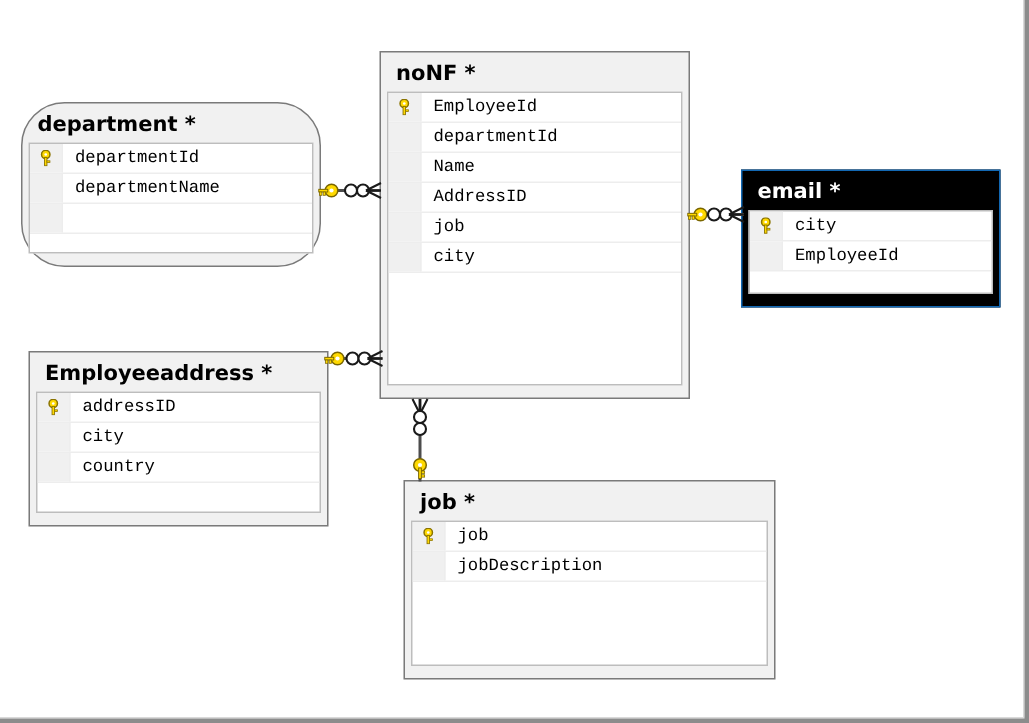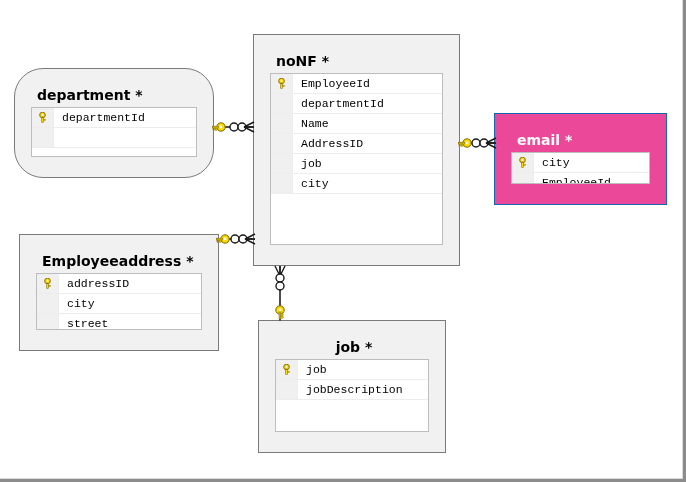--- a/index.html
+++ b/index.html
@@ -36,25 +36,25 @@
     pointer-events: none;
     z-index: 59;
   }
 
   
   .entity {
     position: absolute;
     box-sizing: border-box;
     background: #f1f1f1;
     border: 1px solid #7a7a7a;
-    padding: 16px;
+    padding: 4px;
     z-index: 10;
   }
   .entity.selected {
-    background: #ec4899;
+    background: #000000;
     border: 1px solid #1268b3;
   }
   .entity-title {
     font-size: 14px;
     font-weight: bold;
     color: #000000;
     padding: 2px 2px 4px 6px;
     line-height: 16px;
     white-space: nowrap;
   }
@@ -125,20 +125,24 @@
                 <circle cx="5.5" cy="3" r="2.8" fill="#ffd900" stroke="#8a7300" stroke-width="1"></circle>
                 <circle cx="5.5" cy="3" r="0.9" fill="#ffffff"></circle>
                 <rect x="4.7" y="5" width="1.6" height="5.5" fill="#ffd900" stroke="#8a7300" stroke-width="0.6"></rect>
                 <rect x="6.3" y="7.2" width="2" height="1.2" fill="#ffd900" stroke="#8a7300" stroke-width="0.5"></rect>
               </svg>
             </div>
             <div class="attr-name">departmentId</div>
           </div>
           <div class="attr-row">
             <div class="attr-gutter"></div>
+            <div class="attr-name">departmentName</div>
+          </div>
+          <div class="attr-row">
+            <div class="attr-gutter"></div>
           </div>
         </div>
       </div>
       <div class="entity" style="left: 253px; top: 34px; width: 207px; height: 232px;">
         <div class="entity-title">noNF *</div>
         <div class="entity-body">
           <div class="attr-row">
             <div class="attr-gutter">
               <svg class="key-icon" width="11" height="11" viewBox="0 0 11 11">
                 <circle cx="5.5" cy="3" r="2.8" fill="#ffd900" stroke="#8a7300" stroke-width="1"></circle>
@@ -204,25 +208,25 @@
               </svg>
             </div>
             <div class="attr-name">addressID</div>
           </div>
           <div class="attr-row">
             <div class="attr-gutter"></div>
             <div class="attr-name">city</div>
           </div>
           <div class="attr-row">
             <div class="attr-gutter"></div>
-            <div class="attr-name">street</div>
-          </div>
-        </div>
-      </div>
-      <div class="entity" style="left: 258px; top: 320px; width: 188px; height: 133px; text-align: center;">
+            <div class="attr-name">country</div>
+          </div>
+        </div>
+      </div>
+      <div class="entity" style="left: 269px; top: 320px; width: 248px; height: 133px;">
         <div class="entity-title">job *</div>
         <div class="entity-body">
           <div class="attr-row">
             <div class="attr-gutter">
               <svg class="key-icon" width="11" height="11" viewBox="0 0 11 11">
                 <circle cx="5.5" cy="3" r="2.8" fill="#ffd900" stroke="#8a7300" stroke-width="1"></circle>
                 <circle cx="5.5" cy="3" r="0.9" fill="#ffffff"></circle>
                 <rect x="4.7" y="5" width="1.6" height="5.5" fill="#ffd900" stroke="#8a7300" stroke-width="0.6"></rect>
                 <rect x="6.3" y="7.2" width="2" height="1.2" fill="#ffd900" stroke="#8a7300" stroke-width="0.5"></rect>
               </svg>

